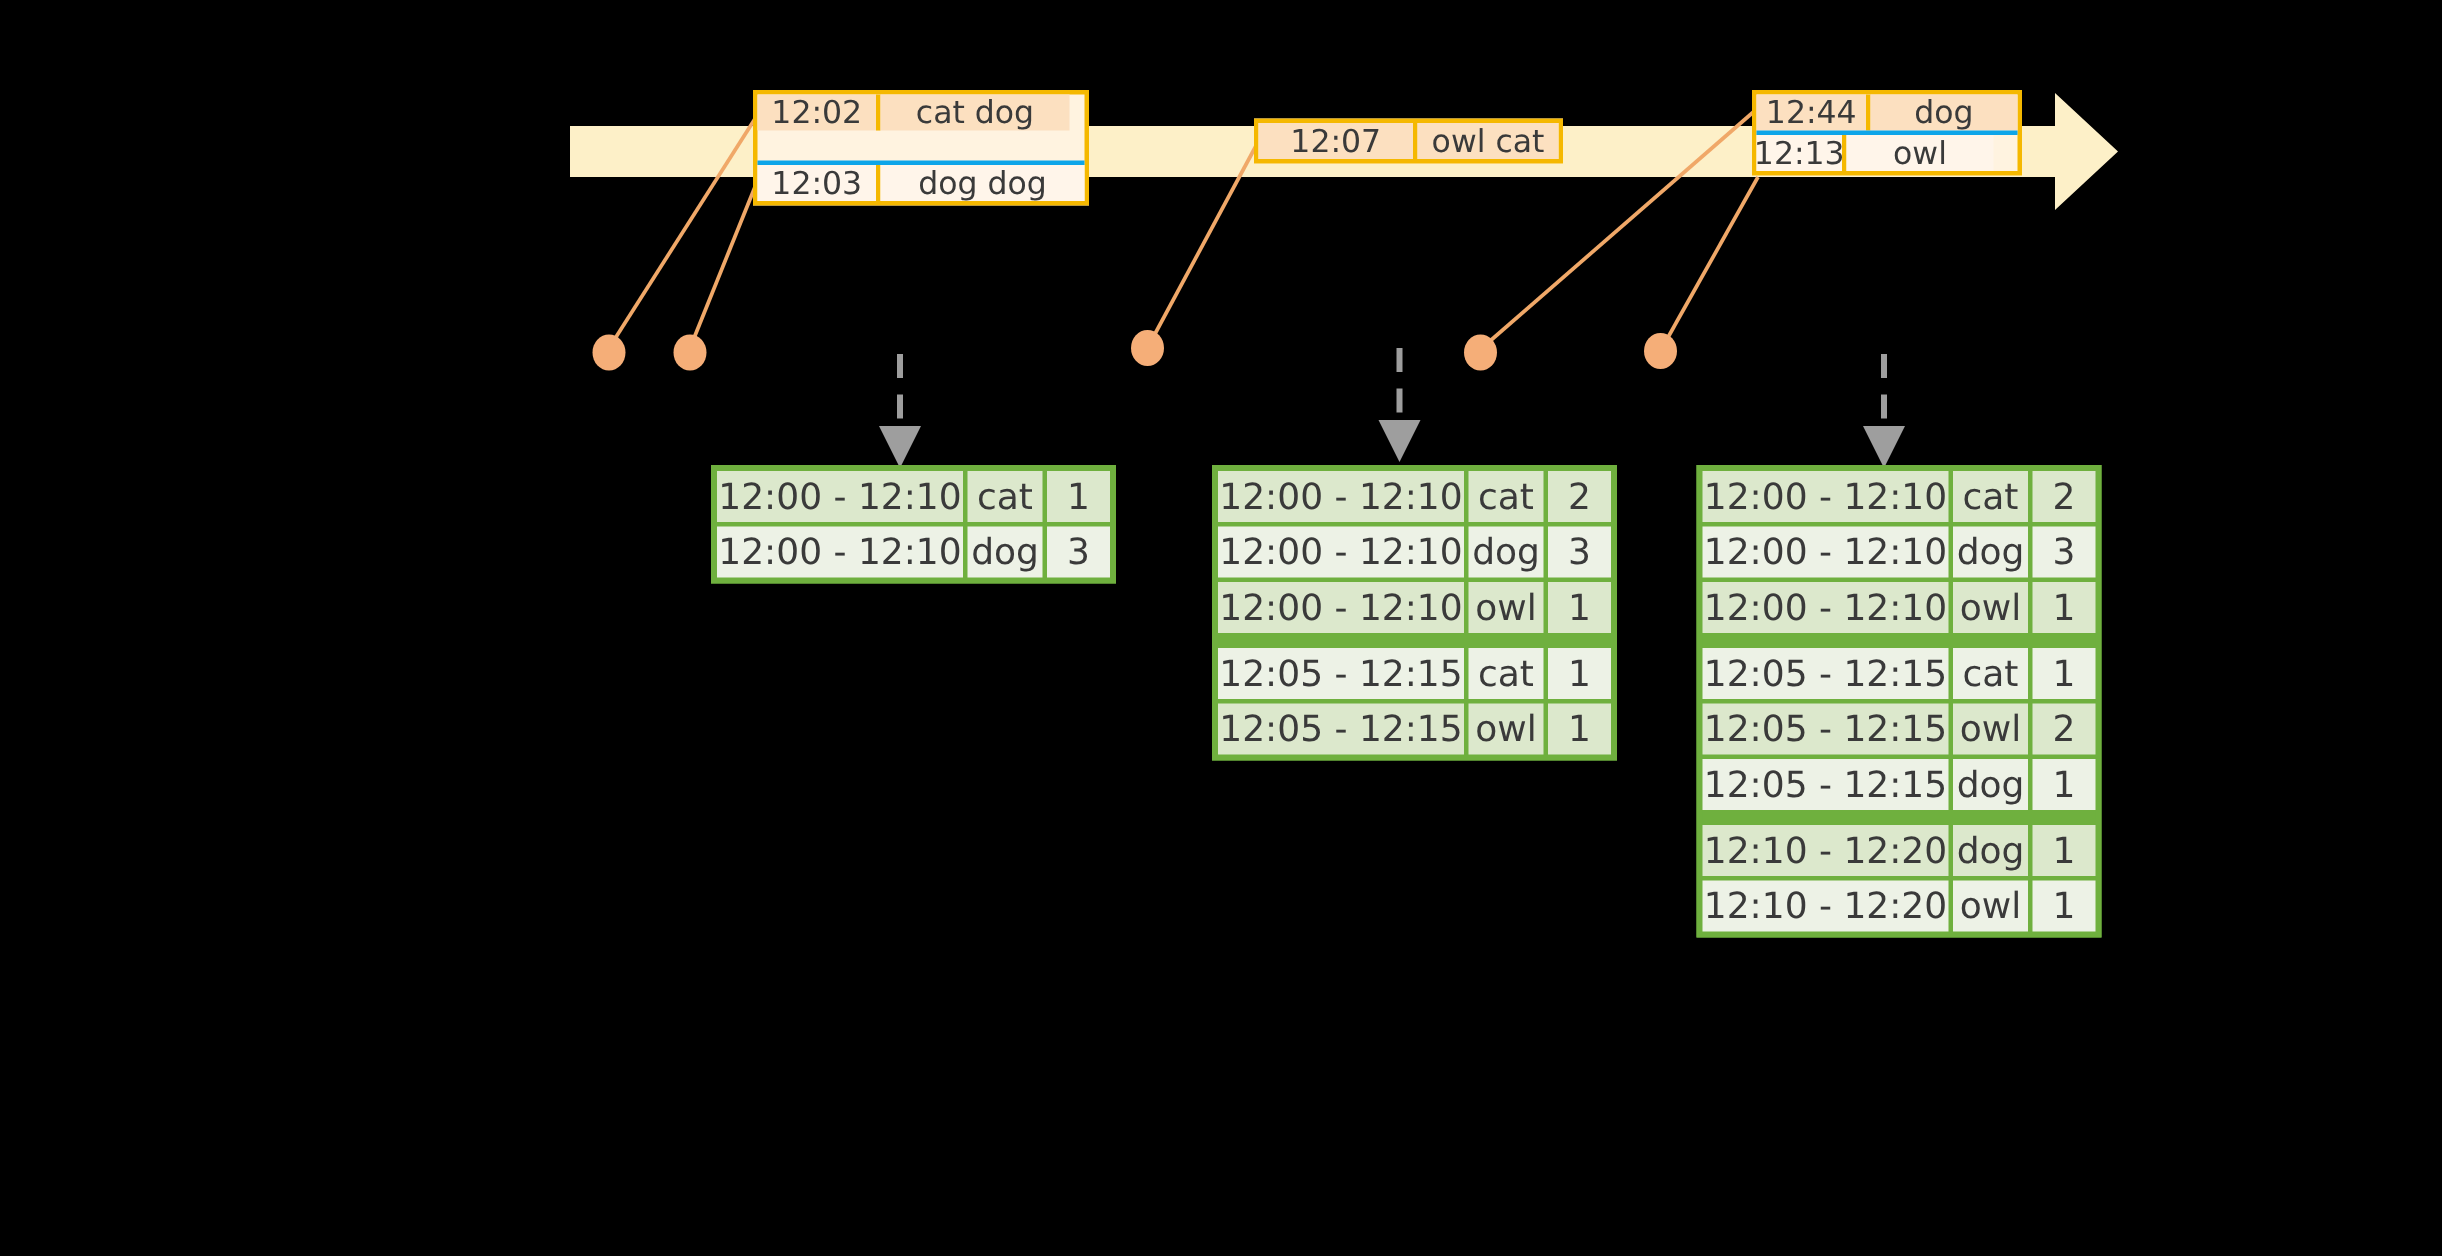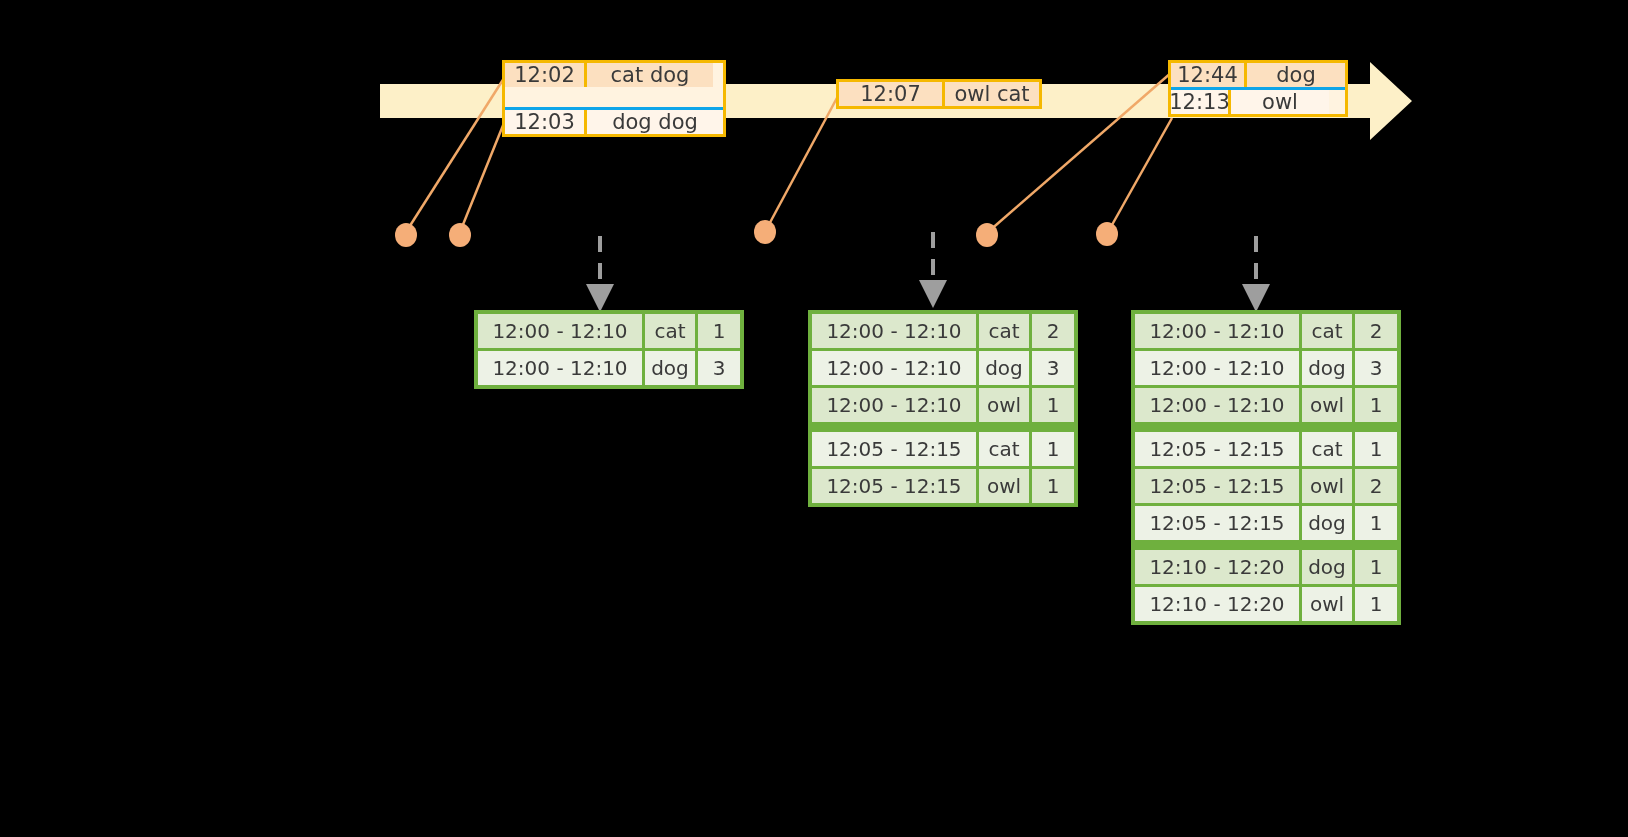--- a/index.html
+++ b/index.html
@@ -54,21 +54,21 @@
     display: flex;
     flex-direction: column;
     gap: 3px;
   }
   .rt-row {
     display: flex;
     gap: 3px;
   }
   .rt-cell {
     display: flex; align-items: center; justify-content: center;
-    font-size: 20px;
+    font-size: 24px;
     color: #3a3a3a;
     white-space: nowrap;
     height: 34px;
   }
   .rt-row.shade .rt-cell { background: #DCE8CC; }
   .rt-row.plain .rt-cell { background: #EDF2E6; }
   .rt-cell.c-window { width: 164px; }
   .rt-cell.c-key    { width: 50px; }
   .rt-cell.c-count  { width: 42px; }
   .group-gap { height: 4px; }

